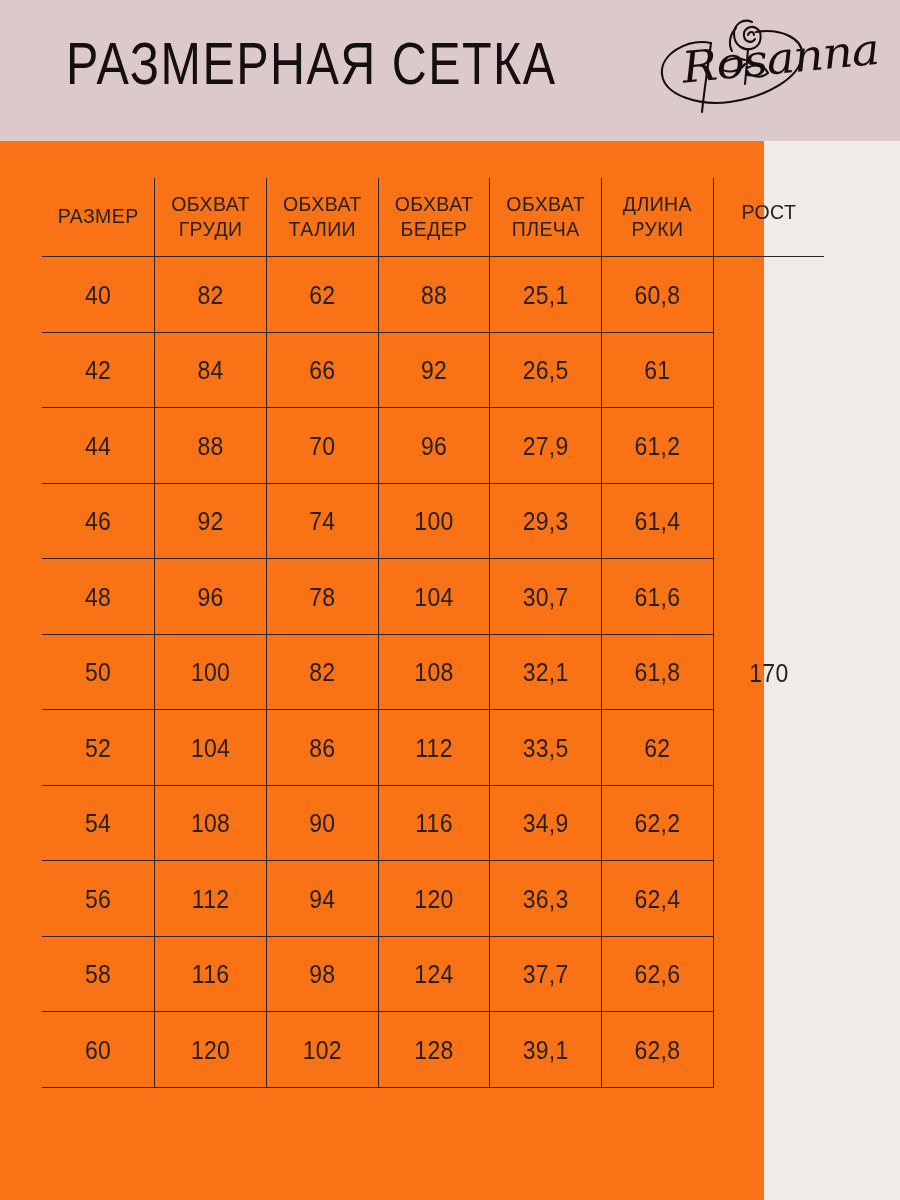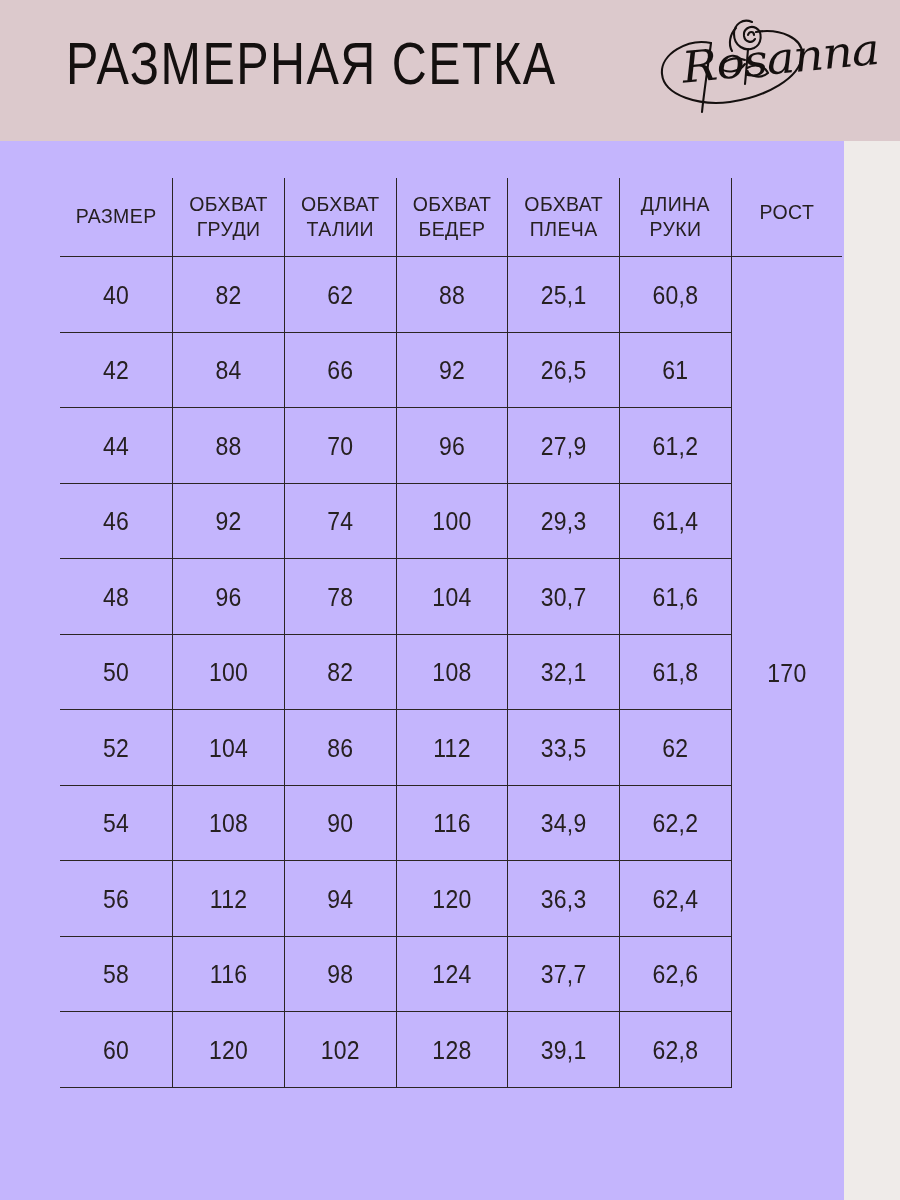--- a/index.html
+++ b/index.html
@@ -9,23 +9,23 @@
   body {
     width: 900px;
     height: 1200px;
     background: #efebe9;
     font-family: "Liberation Sans", sans-serif;
     overflow: hidden;
   }
 
   .page {
     position: relative;
-    width: 844px;
+    width: 764px;
     height: 1200px;
-    background: #c4b5fd;
+    background: #f97316;
   }
 
   
   .header-band {
     position: absolute;
     left: 0;
     top: 0;
     width: 900px;
     height: 141px;
     background: #dcc9cc;
@@ -69,21 +69,21 @@
     color: #15100f;
     letter-spacing: -1px;
     transform: rotate(-5.5deg) scaleY(0.92);
     transform-origin: left top;
     white-space: nowrap;
   }
 
   
   .table-wrap {
     position: absolute;
-    left: 60px;
+    left: 42px;
     top: 178px;
     width: 782px;
   }
 
   table.size-table {
     border-collapse: collapse;
     width: 782px;
     table-layout: fixed;
   }
 

